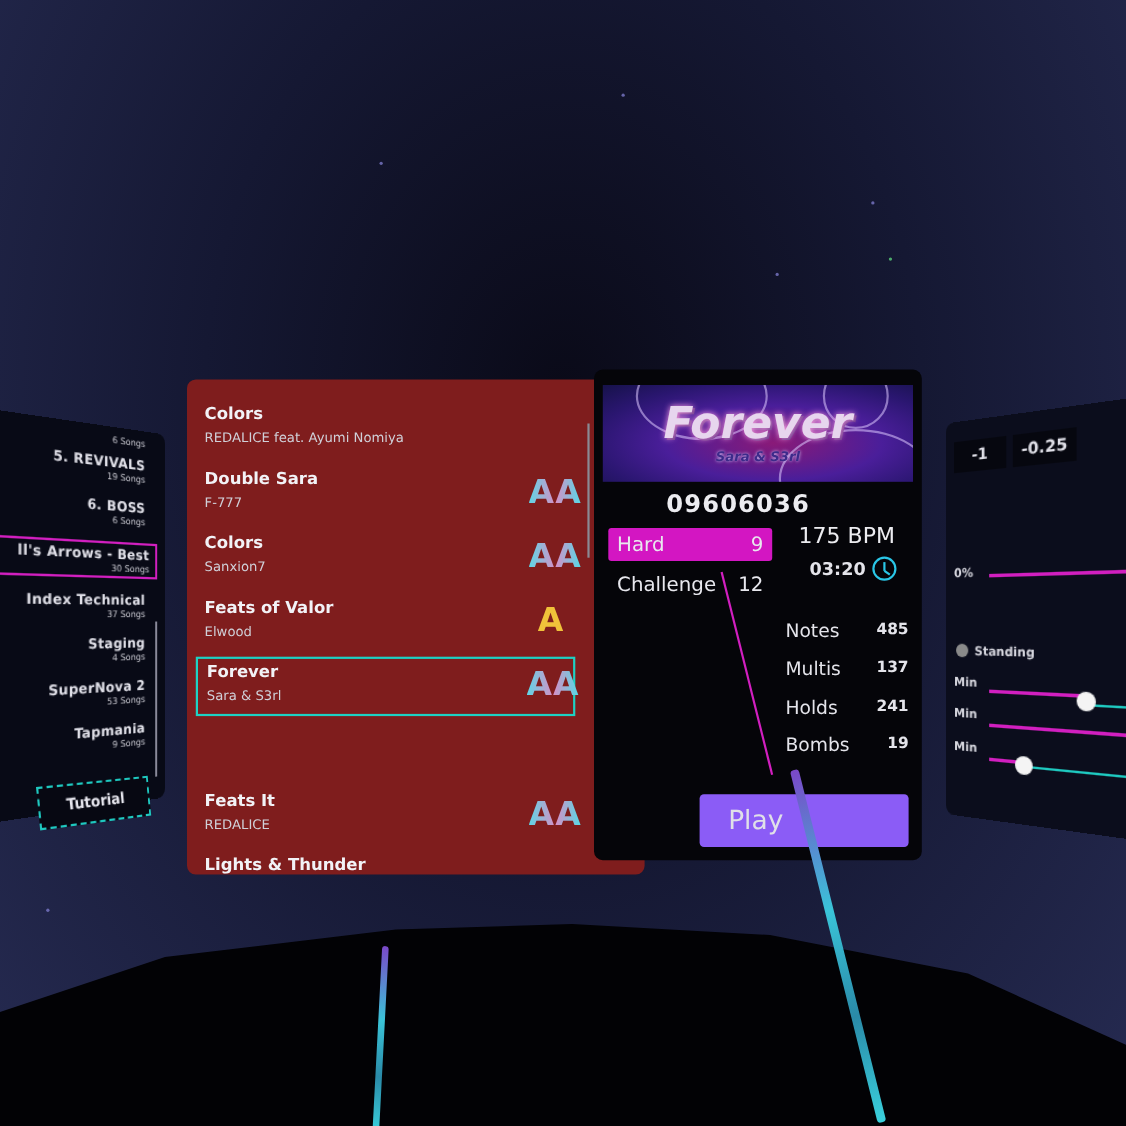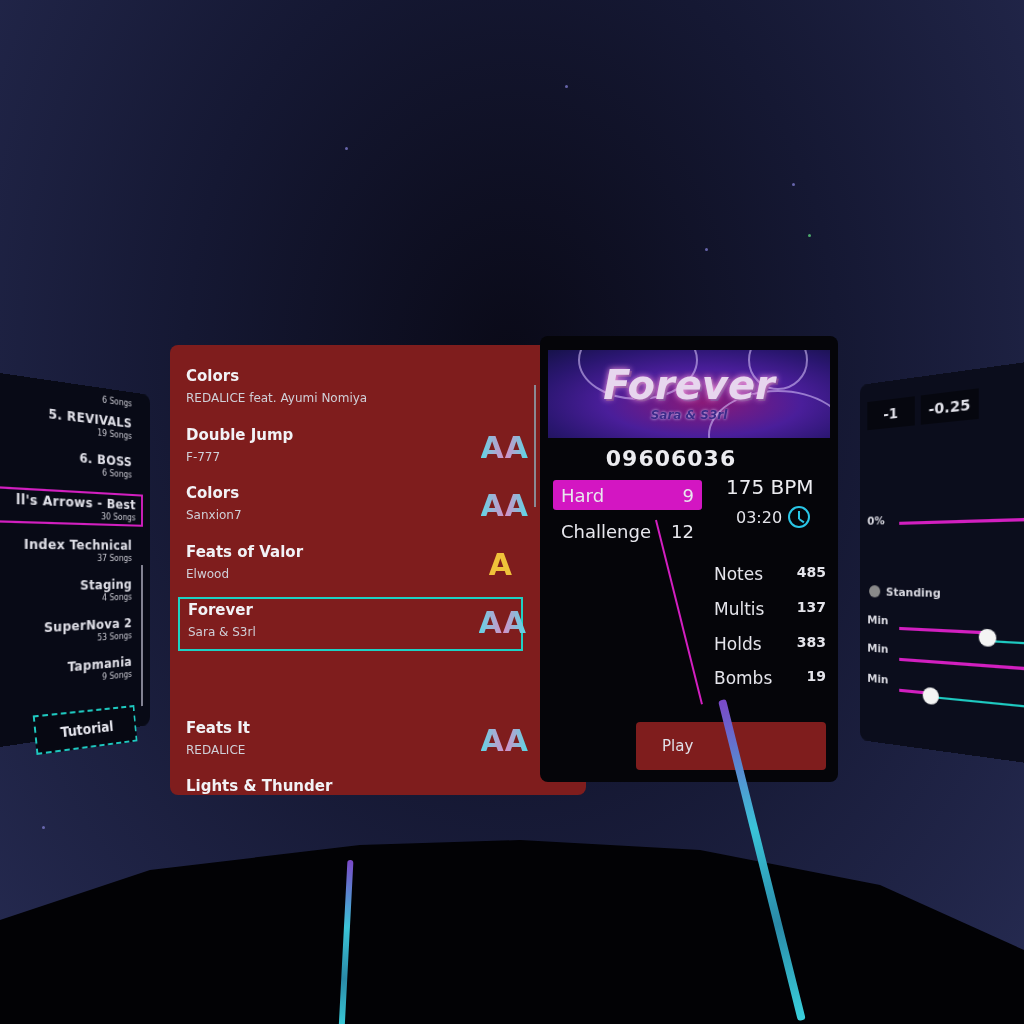--- a/index.html
+++ b/index.html
@@ -75,29 +75,29 @@
     font-size: 12px; font-weight: bold; font-style: italic; color: #3c2a8a;
     text-shadow: 0 0 3px #d8d0ff;
   }
   .score { position: absolute; left: 0; width: 262px; top: 110px; text-align: center; font-size: 22px; font-weight: bold; letter-spacing: 1px; color: #ececf0; }
   .diff {
     position: absolute; left: 13px; width: 149px; height: 30px; display: flex; justify-content: space-between; align-items: center;
     padding: 0 8px; font-size: 18px; color: #e8e8ee;
   }
   .diff.active { background: #d316c2; border-radius: 3px; }
   .bpm { position: absolute; left: 186px; top: 139px; font-size: 20px; color: #ececf0; }
-  .duration { position: absolute; left: 196px; top: 170px; font-size: 16px; font-weight: normal; color: #e4e4ea; display: flex; align-items: center; gap: 6px; }
+  .duration { position: absolute; left: 196px; top: 170px; font-size: 16px; font-weight: bold; color: #e4e4ea; display: flex; align-items: center; gap: 6px; }
   .clock { width: 22px; height: 22px; border: 2px solid #2ac6e6; border-radius: 50%; position: relative; }
   .clock::before { content: ""; position: absolute; left: 8px; top: 3px; width: 2px; height: 8px; background: #2ac6e6; }
   .clock::after { content: ""; position: absolute; left: 9px; top: 10px; width: 6px; height: 2px; background: #2ac6e6; transform: rotate(35deg); transform-origin: left; }
   .stat { position: absolute; left: 174px; width: 112px; display: flex; justify-content: space-between; font-size: 17px; color: #e4e4ea; }
   .stat .v { font-weight: bold; font-size: 14px; }
   .play-btn {
-    position: absolute; left: 96px; top: 386px; width: 190px; height: 48px; background: #7f1d1d;
-    display: flex; align-items: center; padding-left: 26px; font-size: 15px; color: #e0e0e8; border-radius: 4px;
+    position: absolute; left: 96px; top: 386px; width: 190px; height: 48px; background: #8b5cf6;
+    display: flex; align-items: center; padding-left: 26px; font-size: 24px; color: #e0e0e8; border-radius: 4px;
   }
 
   
   .settings-panel {
     position: absolute; left: 860px; top: 385px; width: 200px; height: 355px;
     background: #0b0d1c; border-radius: 8px;
     transform: perspective(600px) rotateY(-25deg);
     transform-origin: left center;
   }
   .nbtn { position: absolute; top: 18px; height: 28px; background: #06070f; font-size: 14px; font-weight: bold; color: #e0e0e8; display: flex; align-items: center; justify-content: center; }
@@ -159,21 +159,21 @@
 </div>
 <div class="tutorial-btn">Tutorial</div>
 
 <div class="song-panel">
   <div class="song-row" style="top:14px">
       <span class="song-title">Colors</span>
       <span class="song-artist">REDALICE feat. Ayumi Nomiya</span>
       <span class="grade"></span>
     </div>
   <div class="song-row" style="top:73px">
-      <span class="song-title">Double Jump</span>
+      <span class="song-title">Double Sara</span>
       <span class="song-artist">F-777</span>
       <span class="grade">AA</span>
     </div>
   <div class="song-row" style="top:131px">
       <span class="song-title">Colors</span>
       <span class="song-artist">Sanxion7</span>
       <span class="grade">AA</span>
     </div>
   <div class="song-row" style="top:190px">
       <span class="song-title">Feats of Valor</span>
@@ -221,21 +221,21 @@
   <div class="stat" style="top:228px">
       <span>Notes</span>
       <span class="v">485</span>
     </div>
   <div class="stat" style="top:263px">
       <span>Multis</span>
       <span class="v">137</span>
     </div>
   <div class="stat" style="top:298px">
       <span>Holds</span>
-      <span class="v">383</span>
+      <span class="v">241</span>
     </div>
   <div class="stat" style="top:332px">
       <span>Bombs</span>
       <span class="v">19</span>
     </div>
   <div class="play-btn">Play</div>
 </div>
 
 <div class="settings-panel">
   <div class="nbtn" style="left:8px;width:50px">-1</div>

